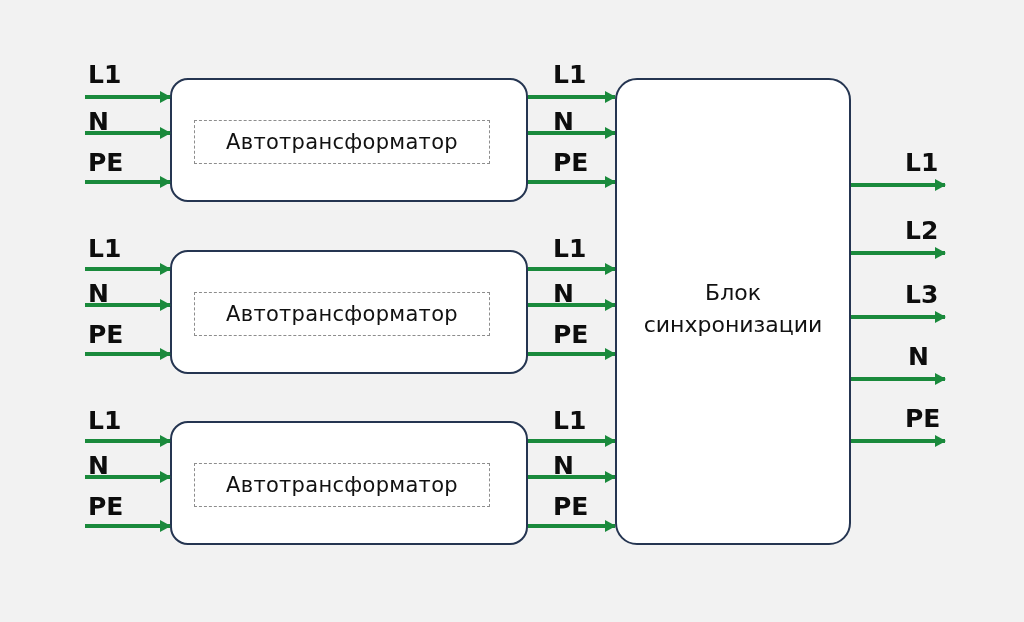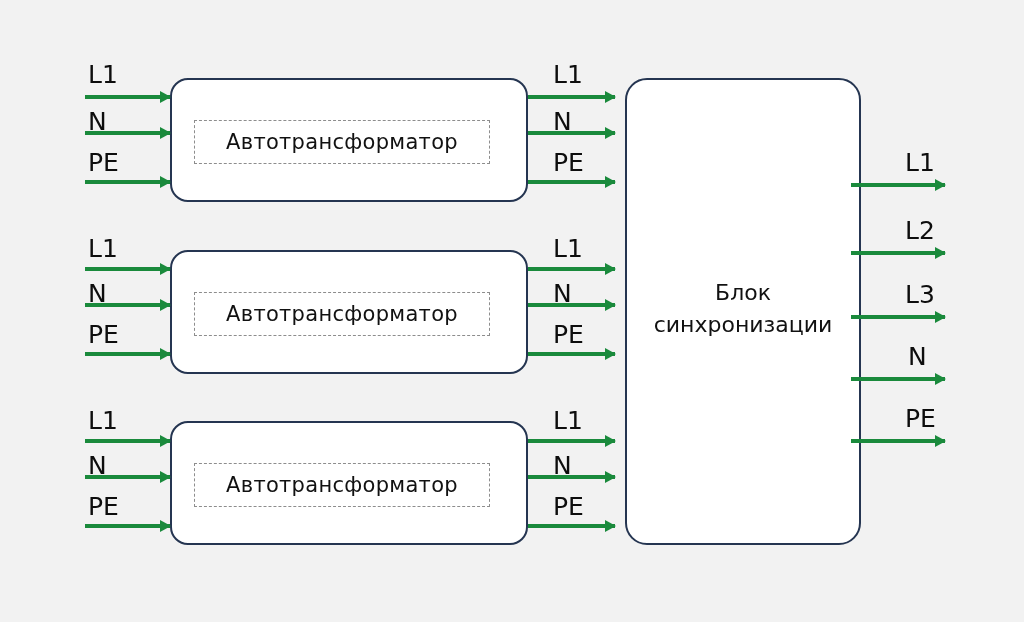--- a/index.html
+++ b/index.html
@@ -36,21 +36,20 @@
   .xfmr.r1 { top: 78px; }
   .xfmr.r2 { top: 250px; }
   .xfmr.r3 { top: 421px; }
 
   .sync {
     left: 615px;
     top: 78px;
     width: 236px;
     height: 467px;
     border-radius: 22px;
-    margin-left: 10px;
   }
 
   
   .dashed-label {
     position: absolute;
     left: 22px;
     right: 36px;
     top: 40px;
     height: 44px;
     border: 1px dashed #8d8d8d;
@@ -92,21 +91,21 @@
     border-top: 6px solid transparent;
     border-bottom: 6px solid transparent;
     border-left: 11px solid #1a8a3c;
   }
 
   
   .port-label {
     position: absolute;
     font-size: 25px;
     color: #0d0d0d;
-    font-weight: 400;
+    font-weight: 700;
     line-height: 1;
     white-space: nowrap;
   }
 </style>
 </head>
 <body>
 
 <div id="stage">
 
   <div class="block xfmr r1">

